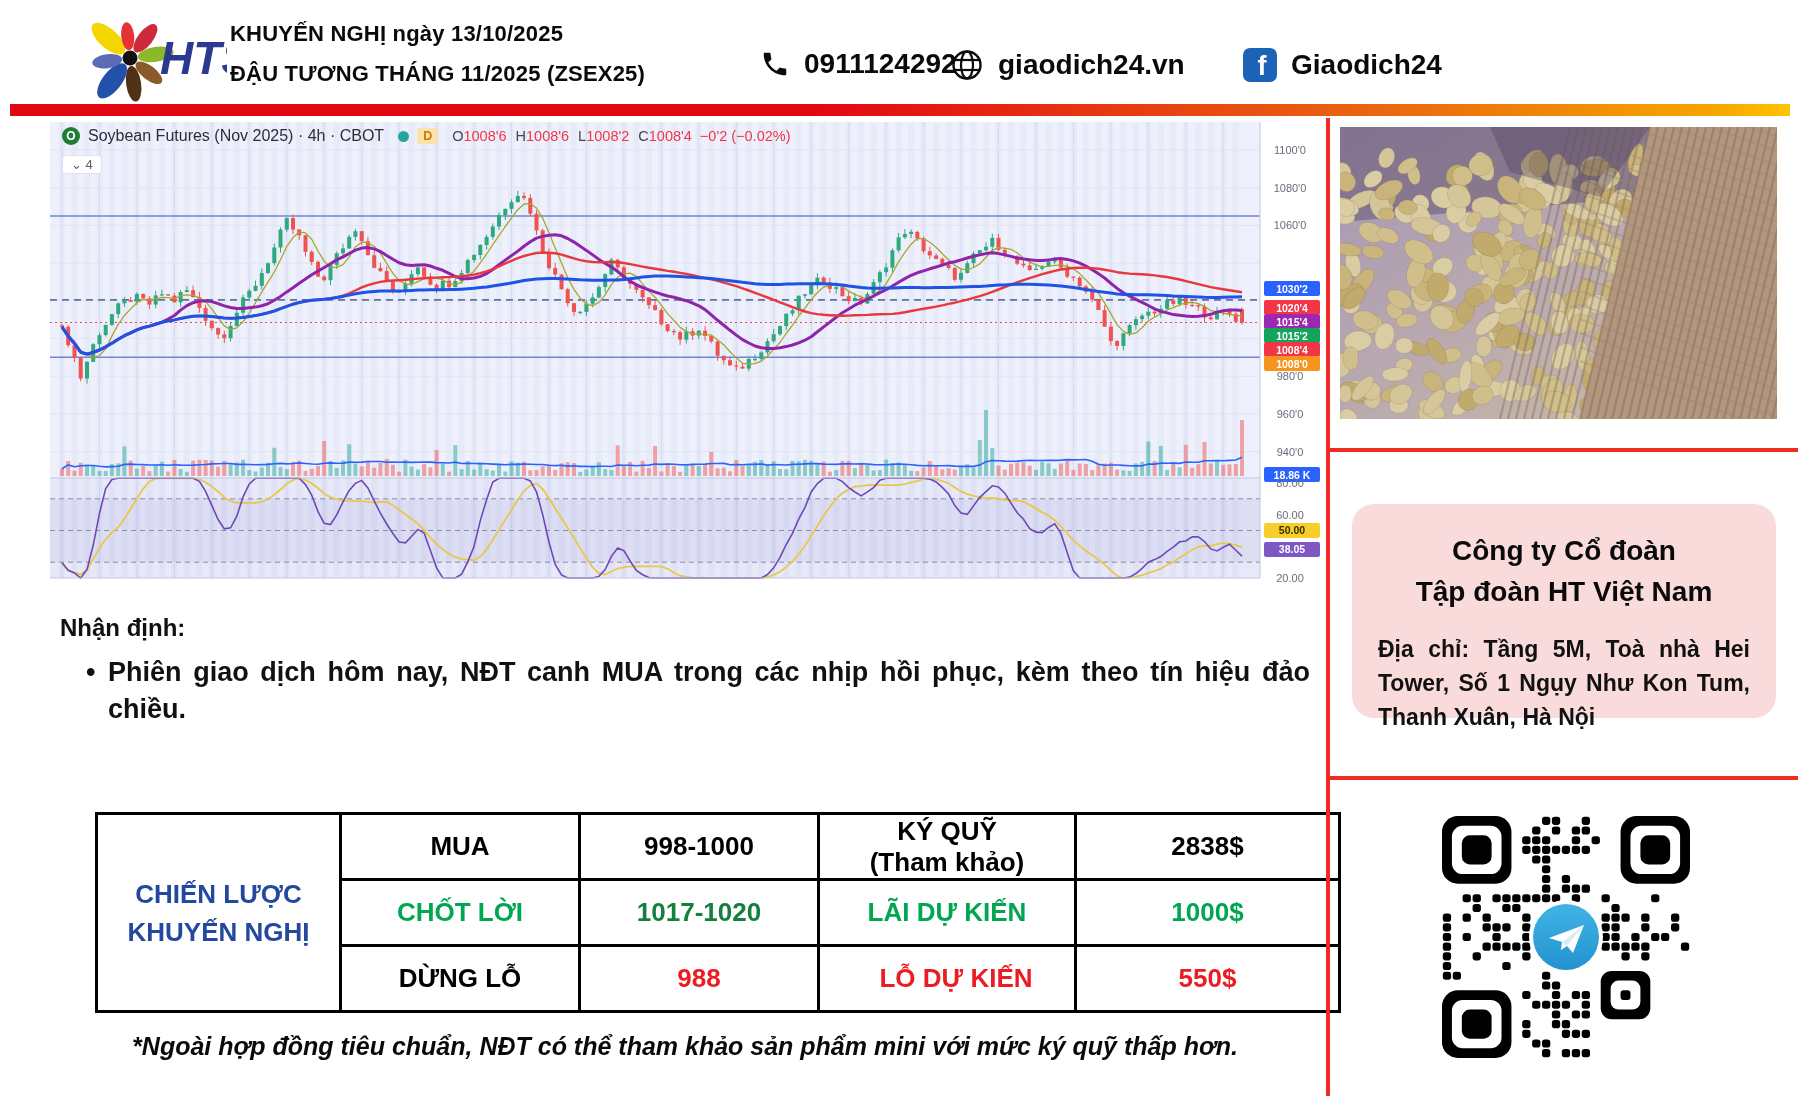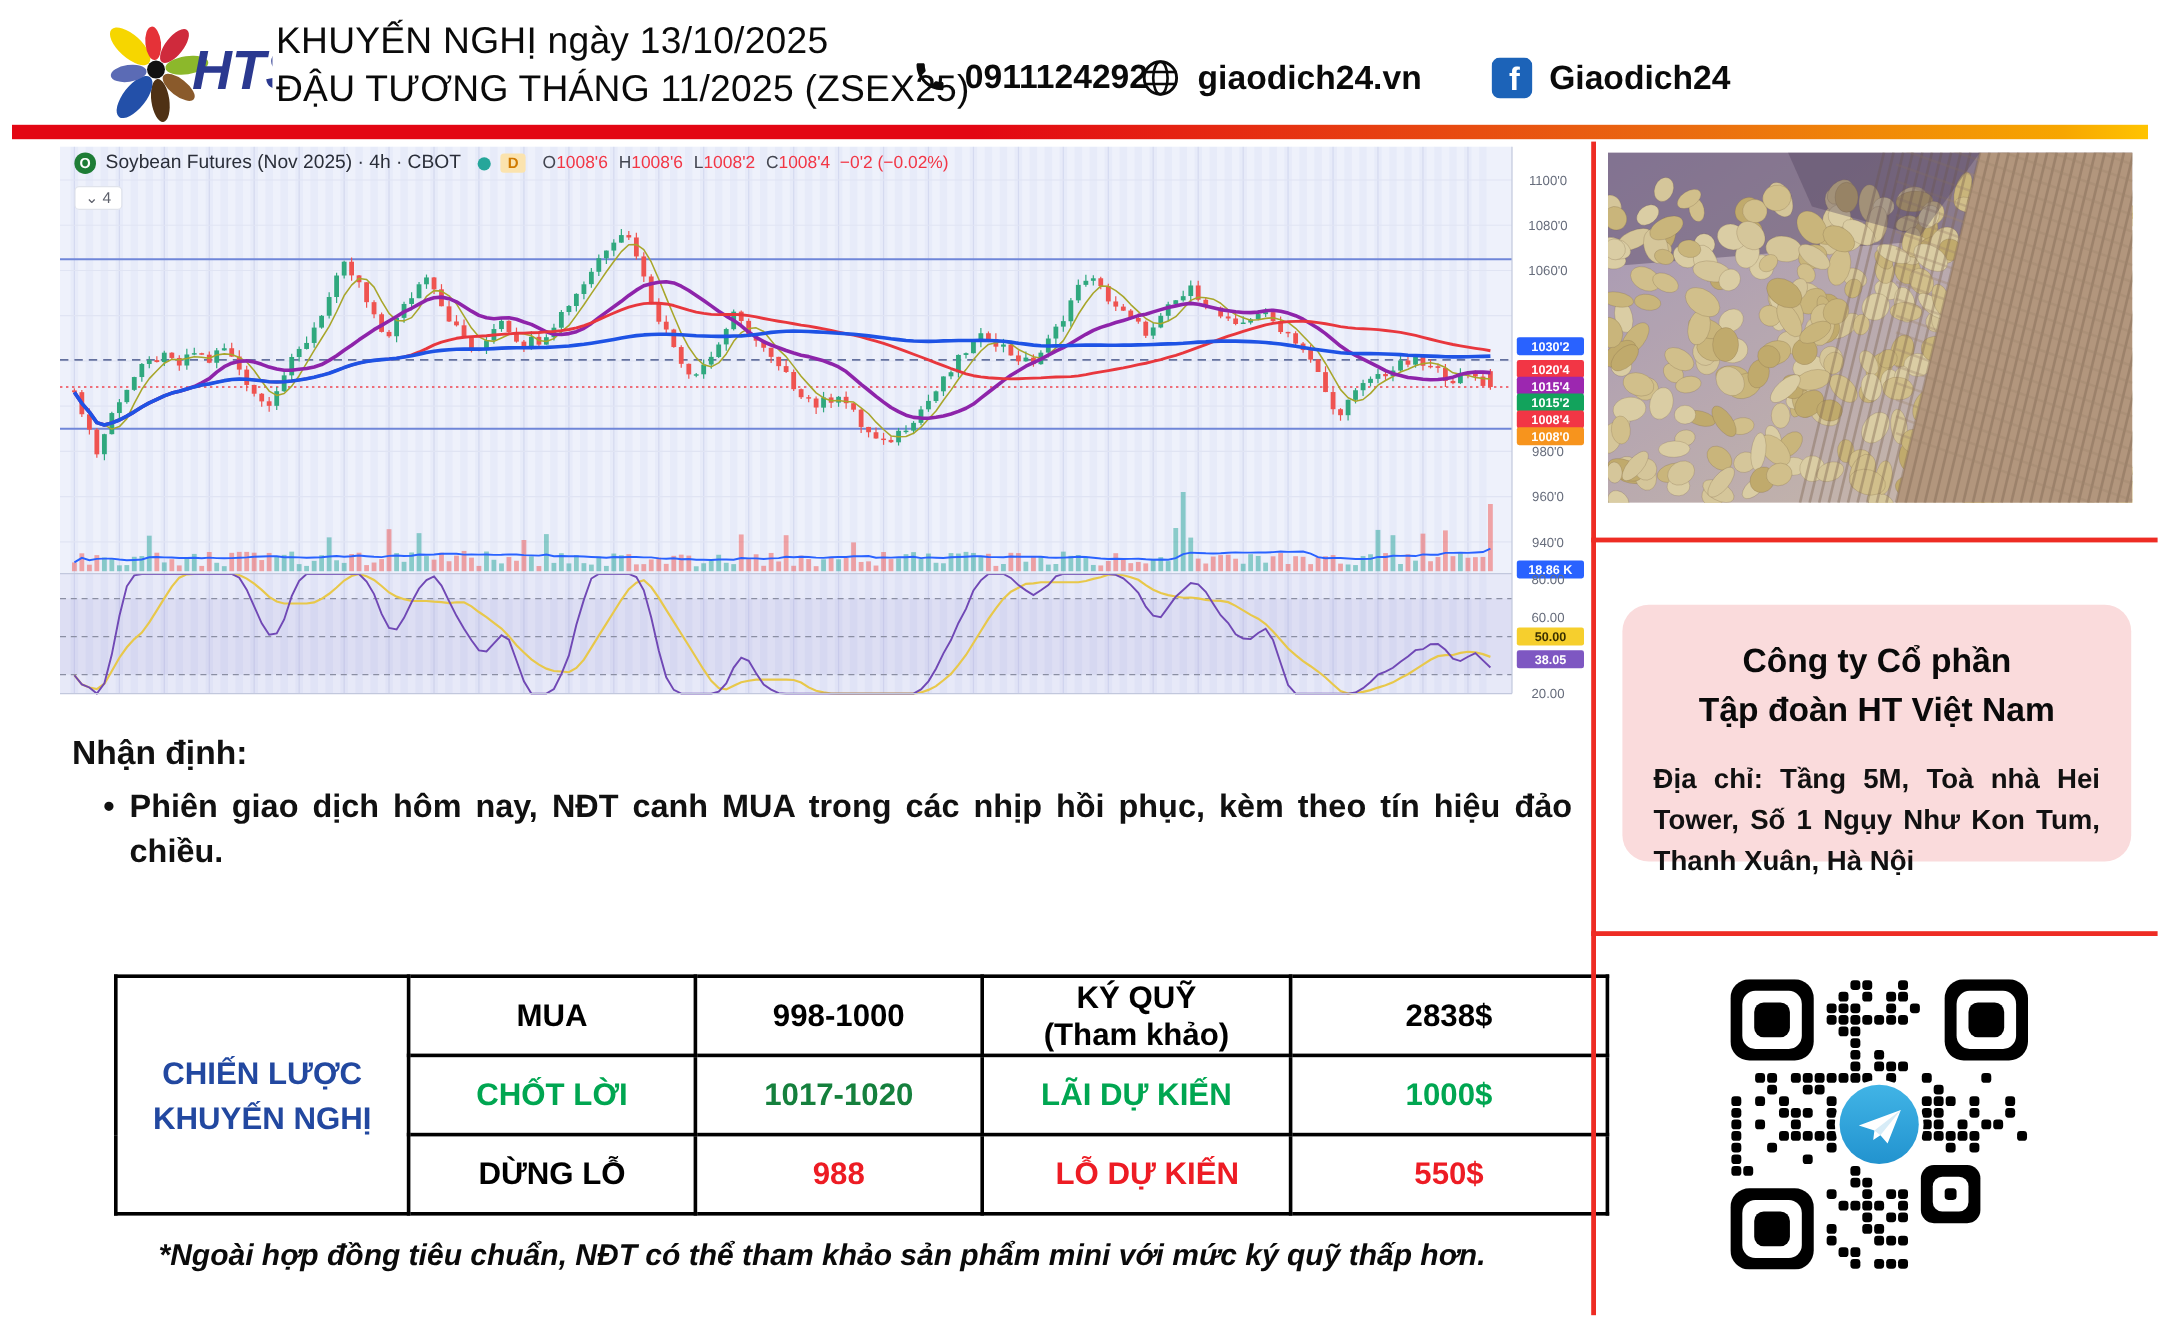--- a/index.html
+++ b/index.html
@@ -1,42 +1,42 @@
 <!DOCTYPE html>
 <html><head>
 <meta charset="utf-8">
 <style>
   html,body{margin:0;padding:0;background:#fff;}
   #page{position:relative;width:1800px;height:1112px;background:#fff;overflow:hidden;
         font-family:"Liberation Sans","DejaVu Sans",sans-serif;color:#111;}
   
   #logo{position:absolute;left:52px;top:4px;}
   #titles{position:absolute;left:230px;top:14px;}
-  .title-line{font-size:31px;font-weight:normal;color:#0a0a0a;line-height:40px;letter-spacing:.2px;}
+  .title-line{font-size:22px;font-weight:bold;color:#0a0a0a;line-height:40px;letter-spacing:.2px;}
   .contact{position:absolute;top:48px;display:flex;align-items:center;gap:14px;font-size:28px;font-weight:bold;color:#0a0a0a;}
   #contact-phone{left:760px;}
   #contact-web{left:950px;}
   #contact-fb{left:1243px;}
   #grad-bar{position:absolute;left:10px;top:104px;width:1780px;height:12px;
     background:linear-gradient(90deg,#e30613 0%,#e30613 45%,#ea6a10 78%,#f7a600 96%,#ffc400 100%);}
   
   #chart-wrap{position:absolute;left:50px;top:122px;width:1272px;height:470px;background:#fff;}
   #chart-head{position:absolute;left:12px;top:5px;display:flex;align-items:center;gap:8px;font-size:16px;color:#2a2e39;z-index:3;}
   .sym-icon{width:18px;height:18px;border-radius:50%;background:#1e7d36;color:#fff;font-size:12px;font-weight:bold;
     display:flex;align-items:center;justify-content:center;}
   .dot-teal{width:11px;height:11px;border-radius:50%;background:#26a69a;margin-left:6px;}
   .d-badge{background:#fbe3ae;color:#d07a00;font-weight:bold;font-size:12.5px;padding:1px 6px;border-radius:3px;}
   #ohlc{display:flex;gap:9px;font-size:14.5px;margin-left:6px;}
   #ohlc .k{color:#434651;} #ohlc .v{color:#f23645;}
   #chg{color:#f23645;font-size:14.5px;}
   #collapse-btn{position:absolute;left:12px;top:33px;background:#fff;border:1px solid #e0e3eb;border-radius:4px;
     color:#5d606b;font-size:13px;padding:1px 8px;z-index:3;}
   
   #analysis{position:absolute;left:60px;top:610px;width:1250px;}
-  #analysis h2{margin:0;font-size:28px;line-height:36px;}
+  #analysis h2{margin:0;font-size:24px;line-height:36px;}
   #analysis ul{margin:8px 0 0 26px;padding:0;list-style:none;}
   #analysis li{position:relative;font-size:27px;font-weight:bold;line-height:37px;text-align:justify;padding-left:22px;margin-bottom:4px;}
   #analysis li::before{content:"•";position:absolute;left:0;top:0;font-size:27px;}
   
   #reco-table{position:absolute;left:95px;top:812px;border-collapse:collapse;}
   #reco-table td{border:3px solid #000;text-align:center;vertical-align:middle;font-weight:bold;font-size:26px;padding:0 6px;}
   #strategy-cell{width:229px;color:#2248a0;font-size:27px;line-height:38px;}
   .col-a{width:224px;} .col-b{width:224px;} .col-c{width:224px;} .col-d{width:249px;}
   #reco-table tr{height:66px;}
   .two-line{line-height:31px;}
@@ -1286,21 +1286,21 @@
       <line x1="240" y1="178" x2="437" y2="248" stroke="rgba(160,135,95,0.35)" stroke-width="2"></line>
       <line x1="240" y1="192" x2="437" y2="262" stroke="rgba(160,135,95,0.35)" stroke-width="2"></line>
       <line x1="240" y1="206" x2="437" y2="276" stroke="rgba(160,135,95,0.35)" stroke-width="2"></line>
       <line x1="240" y1="220" x2="437" y2="290" stroke="rgba(160,135,95,0.35)" stroke-width="2"></line>
       <line x1="240" y1="234" x2="437" y2="304" stroke="rgba(160,135,95,0.35)" stroke-width="2"></line>
       <polygon points="150,0 310,0 260,70 170,45" fill="rgba(60,45,70,0.35)"></polygon>
       <rect x="0" y="0" width="437" height="292" fill="rgba(150,130,185,0.16)"></rect>
     </svg>
 
   <div id="company-box">
-    <div class="company-title">Công ty Cổ phần</div>
+    <div class="company-title">Công ty Cổ đoàn</div>
     <div class="company-title">Tập đoàn HT Việt Nam</div>
     <div id="company-address">Địa chỉ: Tầng 5M, Toà nhà Hei Tower, Số 1 Ngụy Như Kon Tum, Thanh Xuân, Hà Nội</div>
   </div>
 
   <svg id="qr-box" viewBox="0 0 248 242">
       <rect x="0" y="0" width="248" height="242" fill="#fff"></rect>
       <rect x="0" y="0" width="69.44" height="67.76" rx="15.872" fill="#000"></rect>
       <rect x="9.92" y="9.68" width="49.6" height="48.400000000000006" rx="10.912" fill="#fff"></rect>
       <rect x="19.84" y="19.36" width="29.759999999999998" height="29.04" rx="7.936" fill="#000"></rect>
       <rect x="178.56" y="0" width="69.44" height="67.76" rx="15.872" fill="#000"></rect>

